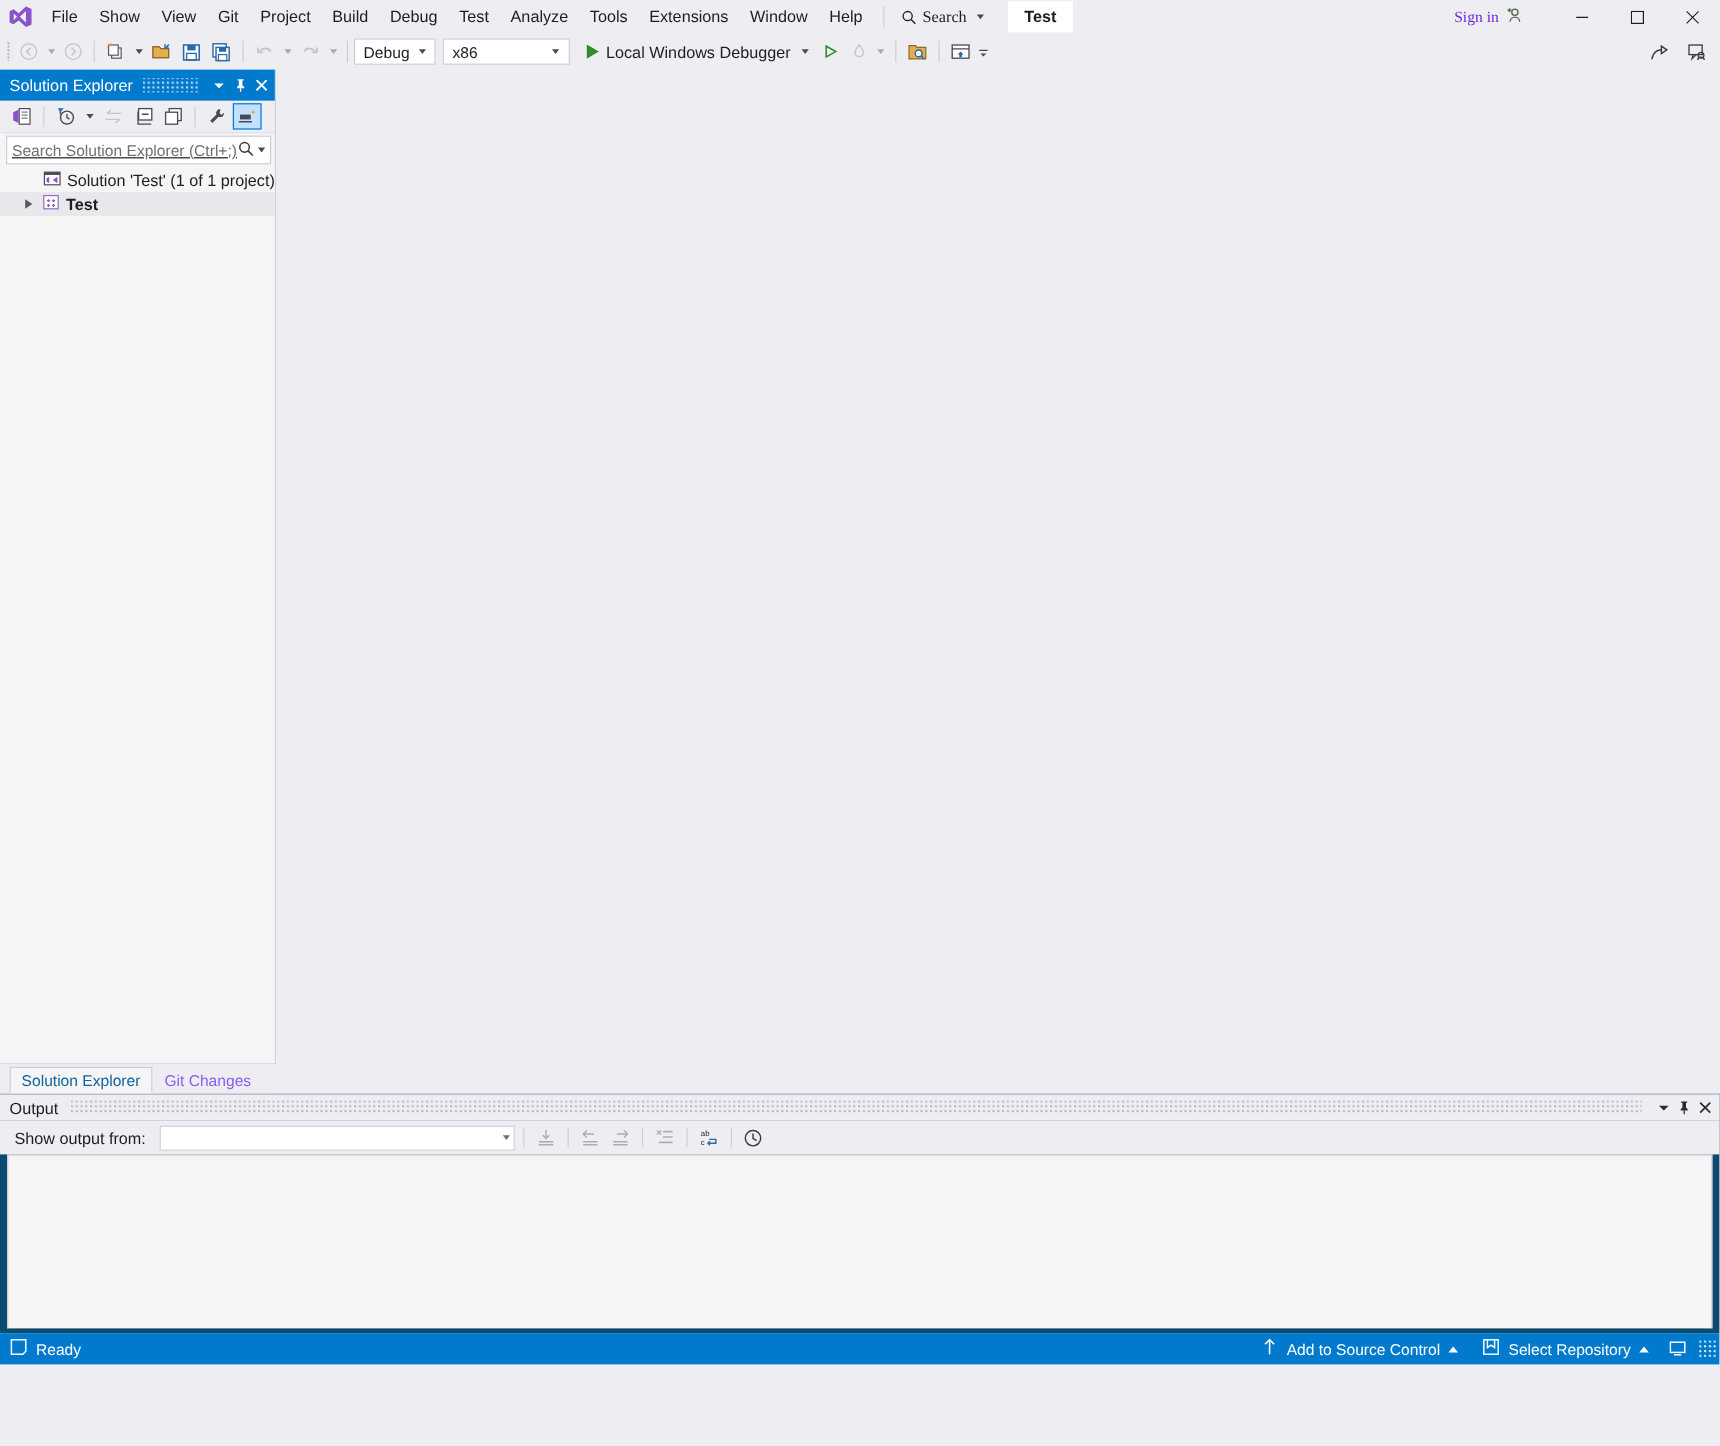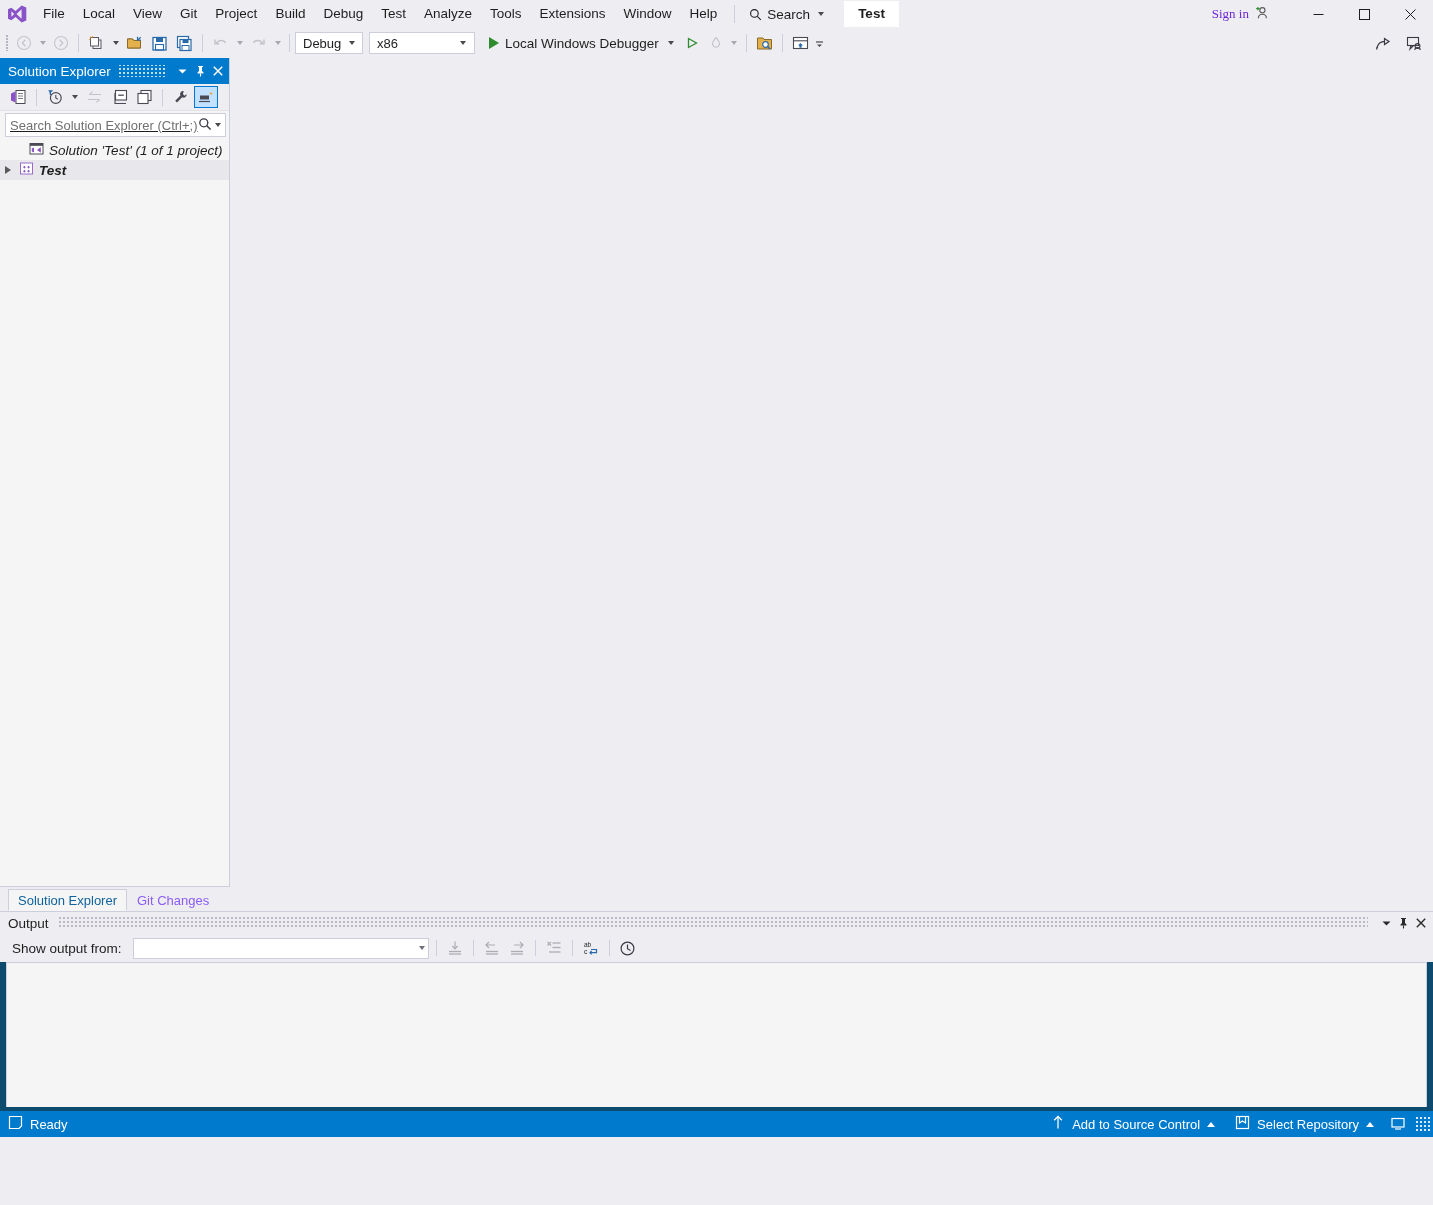--- a/index.html
+++ b/index.html
@@ -25,21 +25,21 @@
   .vs-logo { width: 34px; display: flex; align-items: center; justify-content: center; }
   .vs-logo svg { display: block; }
   .menu-items { display: flex; align-items: center; height: 100%; }
   .menu-item {
     padding: 0 9px; height: 28px; line-height: 28px;
     font-size: 13.5px; color: #1e1e1e; cursor: default; white-space: nowrap;
   }
   .menu-sep-v { width: 1px; height: 18px; background: #cccedb; margin: 0 8px; }
   .search-box {
     display: flex; align-items: center; gap: 5px;
-    padding: 0 6px; height: 22px; cursor: default; color: #1e1e1e; font-size: 13.5px;
+    padding: 0 6px; height: 22px; cursor: default; color: #1e1e1e; font-size: 13.5px; font-family: Liberation Serif, serif;
   }
   .search-box .mag { position: relative; width: 13px; height: 13px; }
   .caret-sm {
     width: 0; height: 0; border-left: 3.5px solid transparent; border-right: 3.5px solid transparent;
     border-top: 4px solid #4a4a4a; margin-left: 3px;
   }
   .doc-tab {
     background: #ffffff; color: #1e1e1e; font-weight: bold; font-size: 13.5px;
     height: 26px; line-height: 26px; padding: 0 14px; margin-left: 14px;
   }
@@ -139,21 +139,21 @@
     display: flex; align-items: center; padding: 0 2px 0 4px; text-decoration: underline;
   }
   .sol-search input {
     flex: 1; border: none; outline: none; background: transparent;
     font-family: "Liberation Sans", sans-serif; font-size: 13px; color: #1e1e1e; padding: 0;
   }
   .sol-search input::placeholder { color: #707070; }
   .sol-tree { flex: 1; background: #f5f5f5; overflow: hidden; padding-top: 1px; }
   .tree-row {
     height: 20px; display: flex; align-items: center; gap: 5px;
-    padding-left: 12px; cursor: default; font-size: 13.5px; white-space: nowrap; font-style: italic;
+    padding-left: 28px; cursor: default; font-size: 13.5px; white-space: nowrap;
   }
   .tree-row.selected { background: #e8e8ec; }
   .tree-row .expander {
     width: 12px; height: 12px; display: flex; align-items: center; justify-content: center; margin-left: -10px;
   }
   .tree-row .expander .arr {
     width: 0; height: 0; border-top: 4.5px solid transparent; border-bottom: 4.5px solid transparent;
     border-left: 6px solid #5a5a5a;
   }
   .tree-row .spacer { width: 12px; }
@@ -241,21 +241,21 @@
 <div class="app">
 
   <div class="menubar">
     <div class="vs-logo">
       <svg width="20" height="20" viewBox="0 0 20 20">
         <path d="M14.6 1.4 19.3 3.6v12.8l-4.7 2.2-6.0-5.6-4.3 3.3L1 14.7V5.3l3.3-1.6 4.3 3.3zM4.4 7.2v5.6L7.2 10zm10.2-2.0L9.5 10l5.1 4.8z" fill="#8a53c7"></path>
       </svg>
     </div>
     <div class="menu-items">
       <div class="menu-item">File</div>
-      <div class="menu-item">Local</div>
+      <div class="menu-item">Show</div>
       <div class="menu-item">View</div>
       <div class="menu-item">Git</div>
       <div class="menu-item">Project</div>
       <div class="menu-item">Build</div>
       <div class="menu-item">Debug</div>
       <div class="menu-item">Test</div>
       <div class="menu-item">Analyze</div>
       <div class="menu-item">Tools</div>
       <div class="menu-item">Extensions</div>
       <div class="menu-item">Window</div>

